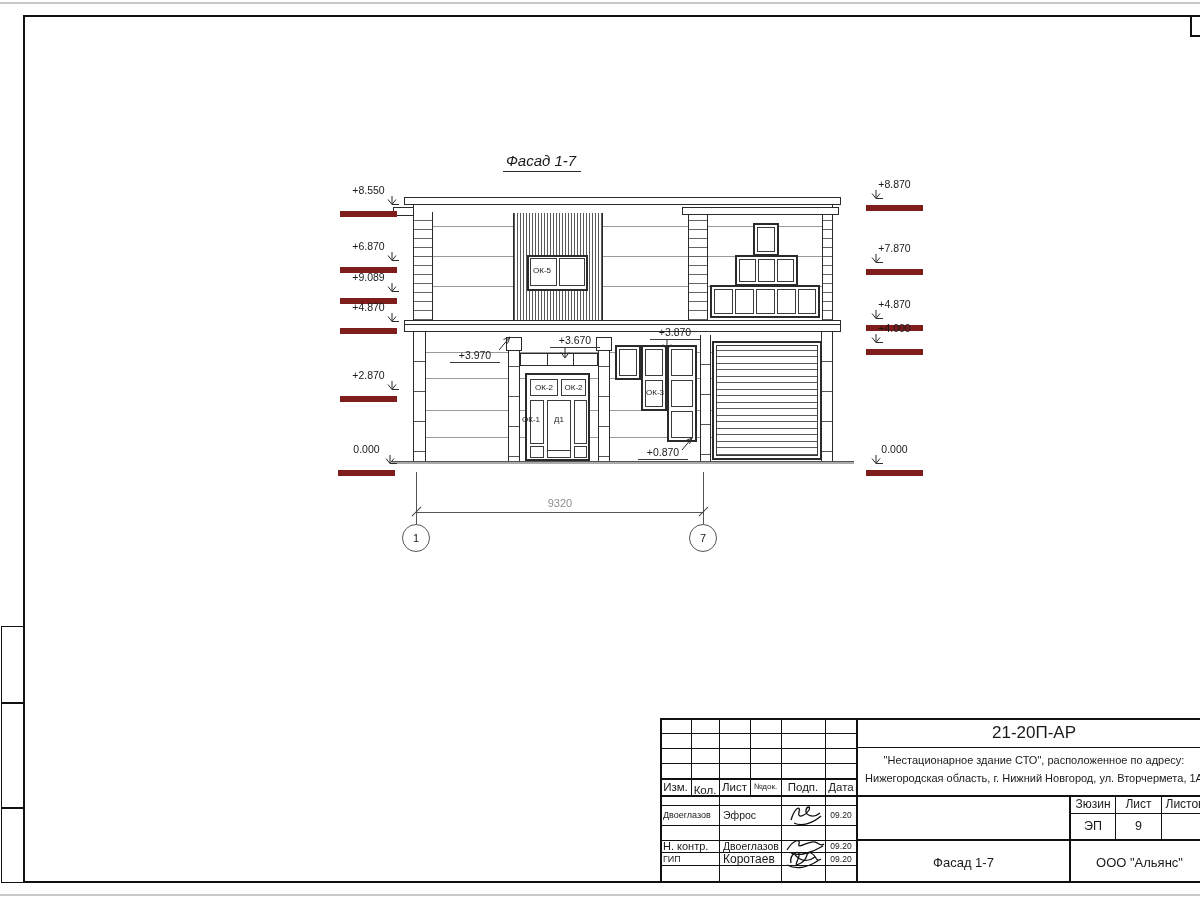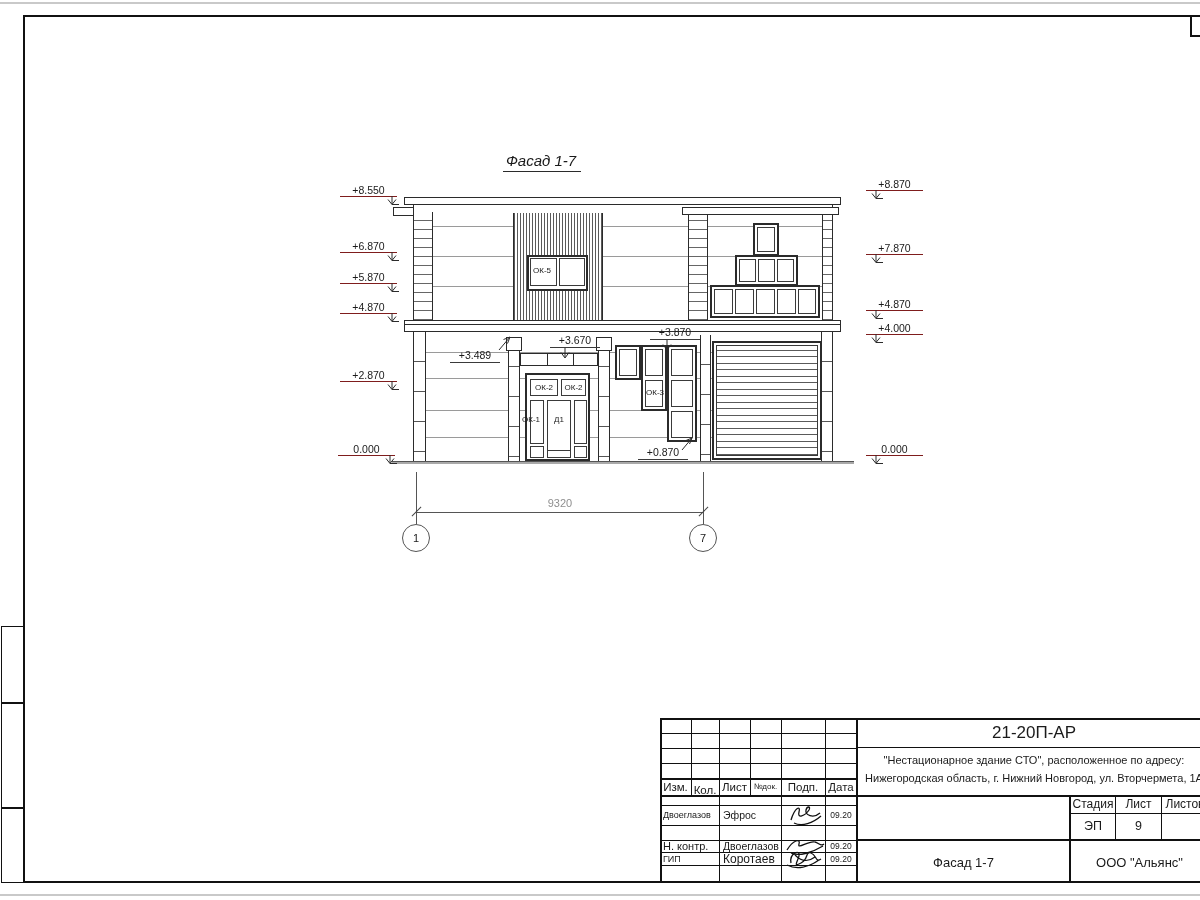--- a/index.html
+++ b/index.html
@@ -12,21 +12,21 @@
   .dl{position:absolute;background:#2b2b2b;}
   .box{position:absolute;box-sizing:border-box;border:1px solid #2b2b2b;background:#fff;}
   .wall{position:absolute;box-sizing:border-box;border-left:1px solid #2b2b2b;border-right:1px solid #2b2b2b;}
   .pil{position:absolute;box-sizing:border-box;border-left:1px solid #2b2b2b;border-right:1px solid #2b2b2b;
        background-color:#fff;background-image:repeating-linear-gradient(180deg,transparent 0 29px,#555 29px 30px);}
   .quoin{position:absolute;box-sizing:border-box;border-left:1px solid #2b2b2b;border-right:1px solid #2b2b2b;
        background-color:#fff;background-image:repeating-linear-gradient(180deg,transparent 0 8px,#666 8px 9px);}
   .pane{box-sizing:border-box;border:1px solid #3a3a3a;background:#fff;position:absolute;}
   .lbl{position:absolute;font-size:8px;color:#1a1a1a;white-space:nowrap;text-align:center;}
   .mark{position:absolute;width:57px;font-size:10.5px;}
-  .mark .mtxt{text-align:center;padding-bottom:0;border-bottom:1px solid #7f1d1d;}
+  .mark .mtxt{text-align:center;padding-bottom:15px;border-bottom:6px solid #7f1d1d;}
   .mark svg{position:absolute;top:12px;}
   .ann{position:absolute;font-size:10.5px;}
   .ann .atxt{text-align:center;padding-bottom:1px;border-bottom:1px solid #3a3a3a;}
   .tick{position:absolute;width:13px;height:1px;background:#444;transform:rotate(-45deg);}
   .tb-line{position:absolute;background:#111;}
   .tbt{position:absolute;box-sizing:border-box;display:flex;align-items:center;white-space:nowrap;}
   svg{overflow:visible;}
 </style>
 </head>
 <body>
@@ -142,21 +142,21 @@
     </div>
     <div class="lbl ctr" style="left:638px;top:388px;width:34px;">ОК-3</div>
 
     <div class="box" style="left:712px;top:341px;width:110px;height:119px;border-width:2px;">
       <div class="abs" style="left:2px;top:2px;width:102px;height:111px;border:1px solid #3a3a3a;background-image:repeating-linear-gradient(180deg,#5a5a5a 0 1px,transparent 1px 6.5px);background-position:0 4px;"></div>
     </div>
 
     <div class="abs" style="left:392px;top:461px;width:462px;height:3px;background:#a9a9a9;border-top:1px solid #555;"></div>
 
     <div class="ann" style="left:450px;top:349px;width:50px;">
-      <div class="atxt">+3.489</div>
+      <div class="atxt">+3.970</div>
       <svg style="position:absolute;right:-13px;top:-16px;" width="16" height="18">
           <path d="M2 17 L13 4 M13 4 L6.5 6.5 M13 4 L10.5 10.5" stroke="#2b2b2b" stroke-width="1" fill="none"></path>
         </svg>
     </div>
     <div class="ann" style="left:550px;top:334px;width:50px;">
       <div class="atxt">+3.670</div>
       <svg style="position:absolute;left:8px;top:14px;" width="14" height="11">
           <path d="M7 0 V9 M3 4.5 L7 10 L11 4.5" stroke="#2b2b2b" stroke-width="1" fill="none"></path>
         </svg>
     </div>
@@ -179,21 +179,21 @@
           <path d="M7 0 V8 M3 3.5 L7 8.5 L11 3.5 M7 8.5 H14" stroke="#2b2b2b" stroke-width="1" fill="none"></path>
         </svg>
     </div>
     <div class="mark" style="left:340px;top:240px;">
       <div class="mtxt">+6.870</div>
       <svg style="right:-3px;" width="15" height="13">
           <path d="M7 0 V8 M3 3.5 L7 8.5 L11 3.5 M7 8.5 H14" stroke="#2b2b2b" stroke-width="1" fill="none"></path>
         </svg>
     </div>
     <div class="mark" style="left:340px;top:271px;">
-      <div class="mtxt">+5.870</div>
+      <div class="mtxt">+9.089</div>
       <svg style="right:-3px;" width="15" height="13">
           <path d="M7 0 V8 M3 3.5 L7 8.5 L11 3.5 M7 8.5 H14" stroke="#2b2b2b" stroke-width="1" fill="none"></path>
         </svg>
     </div>
     <div class="mark" style="left:340px;top:301px;">
       <div class="mtxt">+4.870</div>
       <svg style="right:-3px;" width="15" height="13">
           <path d="M7 0 V8 M3 3.5 L7 8.5 L11 3.5 M7 8.5 H14" stroke="#2b2b2b" stroke-width="1" fill="none"></path>
         </svg>
     </div>
@@ -301,21 +301,21 @@
   <div class="tbt" style="left:663px;top:852px;width:56px;height:13px;font-size:9px;">ГИП</div>
   <div class="tbt" style="left:723px;top:852px;width:57px;height:13px;font-size:12px;">Коротаев</div>
   <div class="tbt ctr" style="left:825px;top:852px;width:32px;height:13px;font-size:8.5px;">09.20</div>
   <svg class="abs" style="left:781px;top:847px;" width="44" height="24">
     <path d="M10 16 C8 6 20 2 18 9 C16 16 12 20 20 16 C28 12 24 4 30 6 C36 8 34 16 40 12 M6 18 C16 23 28 20 38 13 M14 8 C20 14 26 16 34 10" stroke="#111" stroke-width="1.3" fill="none"></path>
   </svg>
 
   <div class="tbt ctr" style="left:858px;top:718px;width:352px;height:29px;font-size:17px;">21-20П-АР</div>
   <div class="tbt ctr" style="left:858px;top:750px;width:352px;height:20px;font-size:11px;">"Нестационарное здание СТО", расположенное по адресу:</div>
   <div class="tbt ctr" style="left:858px;top:768px;width:352px;height:20px;font-size:11px;">Нижегородская область, г. Нижний Новгород, ул. Вторчермета, 1А</div>
-  <div class="tbt ctr" style="left:1071px;top:795px;width:44px;height:18px;font-size:12px;">Стадия</div>
+  <div class="tbt ctr" style="left:1071px;top:795px;width:44px;height:18px;font-size:12px;">Зюзин</div>
   <div class="tbt ctr" style="left:1116px;top:795px;width:45px;height:18px;font-size:12px;">Лист</div>
   <div class="tbt ctr" style="left:1162px;top:795px;width:46px;height:18px;font-size:12px;">Листов</div>
   <div class="tbt ctr" style="left:1071px;top:813px;width:44px;height:26px;font-size:12.5px;">ЭП</div>
   <div class="tbt ctr" style="left:1116px;top:813px;width:45px;height:26px;font-size:12.5px;">9</div>
   <div class="tbt ctr" style="left:1162px;top:813px;width:46px;height:26px;font-size:12.5px;"></div>
   <div class="tbt ctr" style="left:858px;top:841px;width:211px;height:42px;font-size:13px;">Фасад 1-7</div>
   <div class="tbt ctr" style="left:1071px;top:841px;width:137px;height:42px;font-size:13px;">ООО "Альянс"</div>
 
 </div>
 

